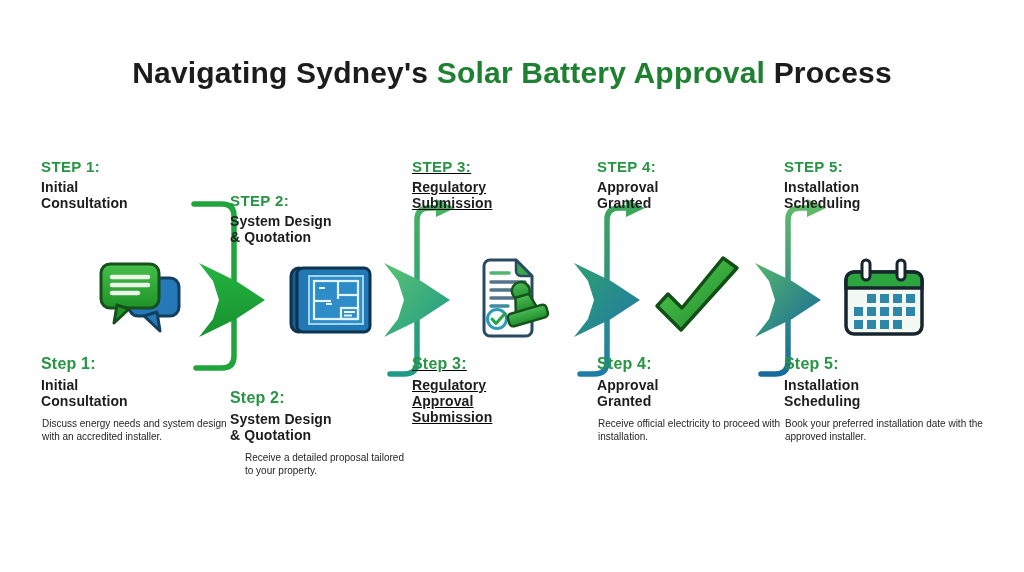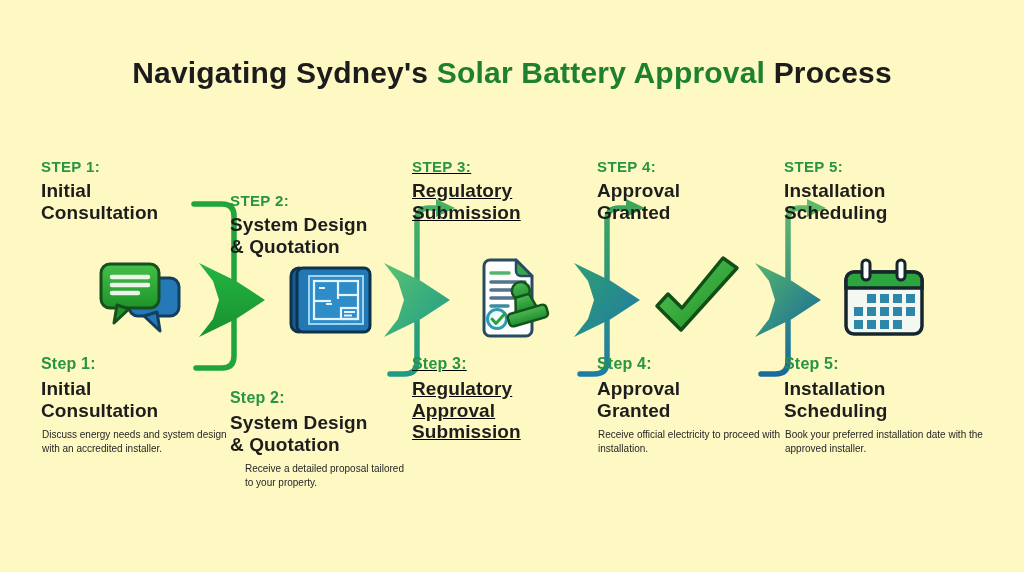--- a/index.html
+++ b/index.html
@@ -1,33 +1,33 @@
 <!DOCTYPE html>
 <html><head>
 <meta charset="utf-8">
 <style>
   html,body{margin:0;padding:0;background:#e9e9e9;}
   .frame{
     position:relative;width:1024px;height:572px;margin:0 auto;
-    background:#fef9c3;overflow:hidden;
+    background:#ffffff;overflow:hidden;
     font-family:"Liberation Sans","DejaVu Sans",sans-serif;
   }
   .title{
     position:absolute;top:56px;left:0;width:1024px;text-align:center;
     font-size:30px;font-weight:800;letter-spacing:.2px;color:#1c1c1c;white-space:nowrap;
   }
   .title .hl{color:#1e8030;}
   .col{position:absolute;width:200px;text-align:left;}
   .c1{left:41px;} .c2{left:230px;margin-top:34px;} .c3{left:412px;text-decoration:underline;} .c4{left:597px;} .c5{left:784px;}
   .top-block{top:158px;}
   .bottom-block{top:355px;}
   .tag{font-size:15px;font-weight:700;color:#279544;letter-spacing:.4px;}
   .tag.lower{font-size:16px;letter-spacing:.2px;}
   .step-title{
-    margin-top:5px;font-size:19px;line-height:1.14;font-weight:800;color:#1d1d1d;
+    margin-top:5px;font-size:14px;line-height:1.14;font-weight:800;color:#1d1d1d;
     white-space:pre-line;letter-spacing:.1px;
   }
   .desc{
     margin:7px auto 0;font-size:10px;line-height:1.32;font-weight:400;color:#262626;
     max-width:198px;
   }
   .desc.narrow{max-width:170px;}
   .icon-box{position:absolute;top:252px;width:96px;height:96px;}
   .i1{left:93px;} .i2{left:282px;} .i3{left:464px;} .i4{left:649px;} .i5{left:836px;}
   svg{display:block;}

